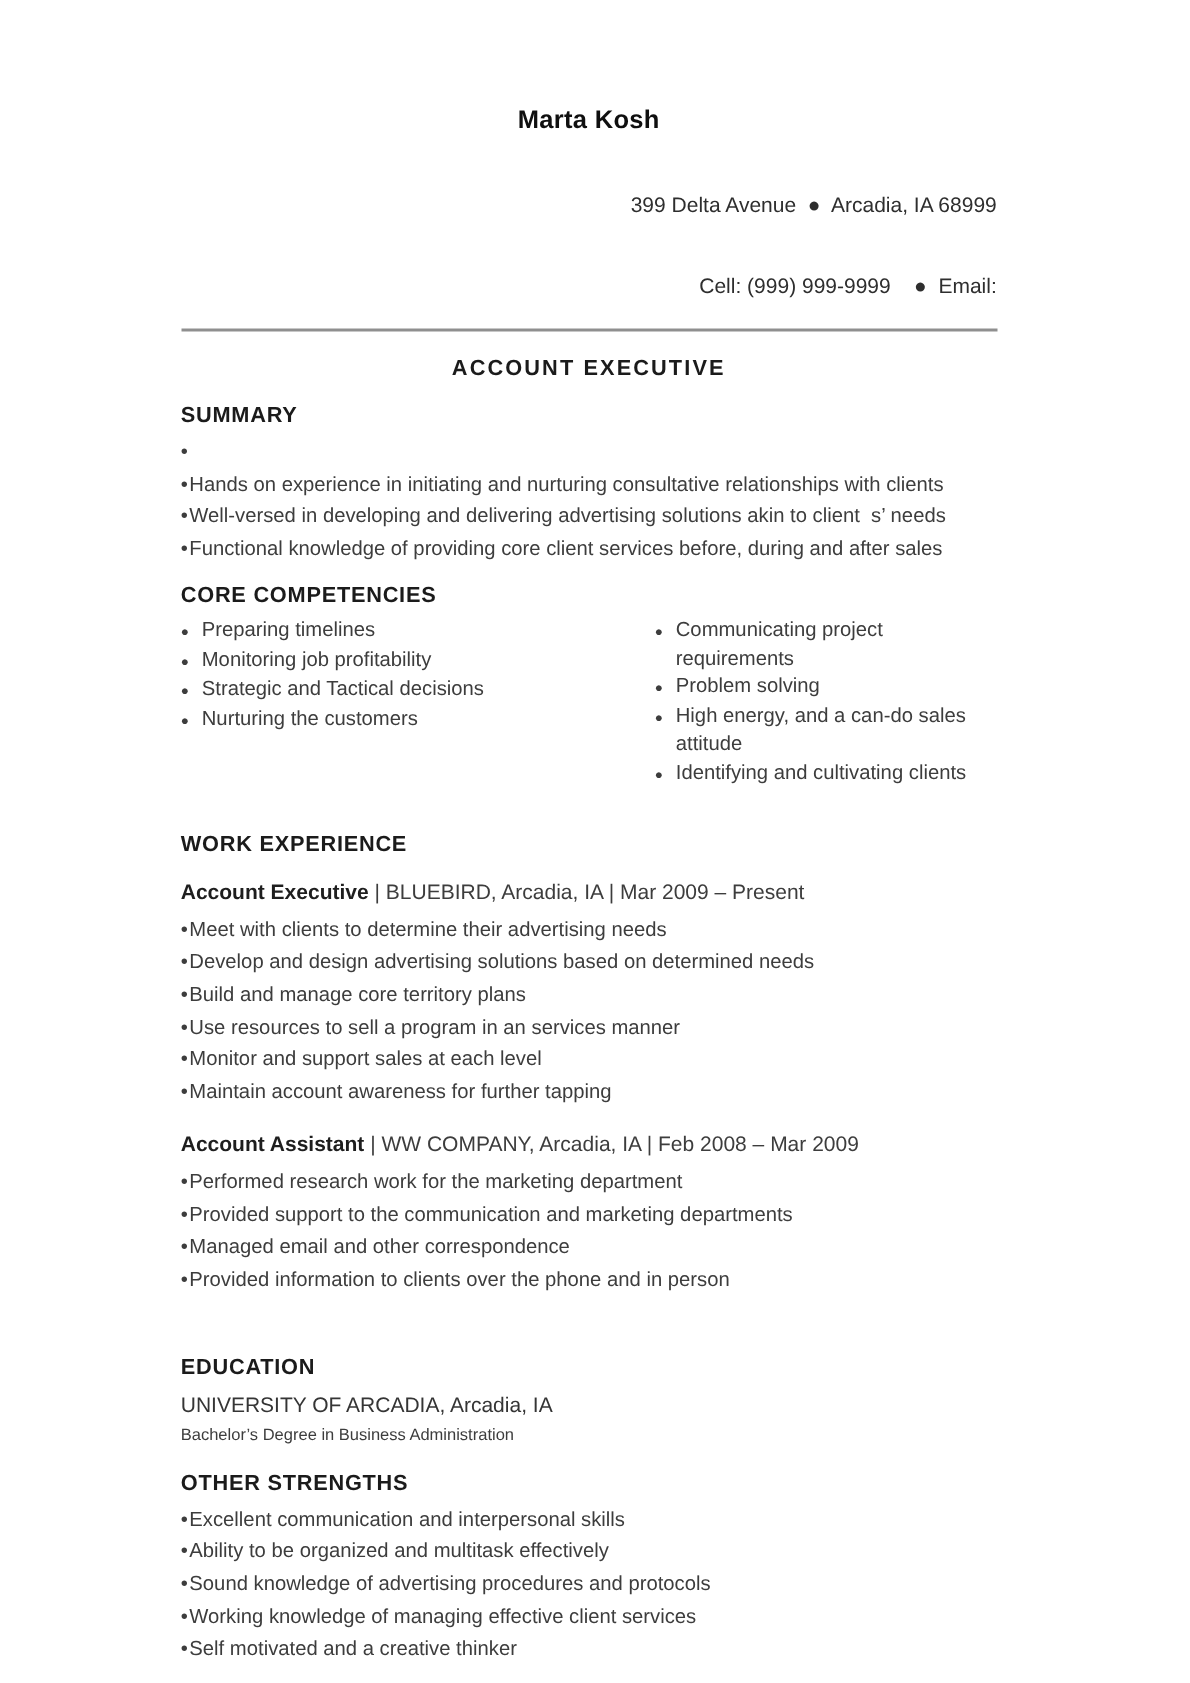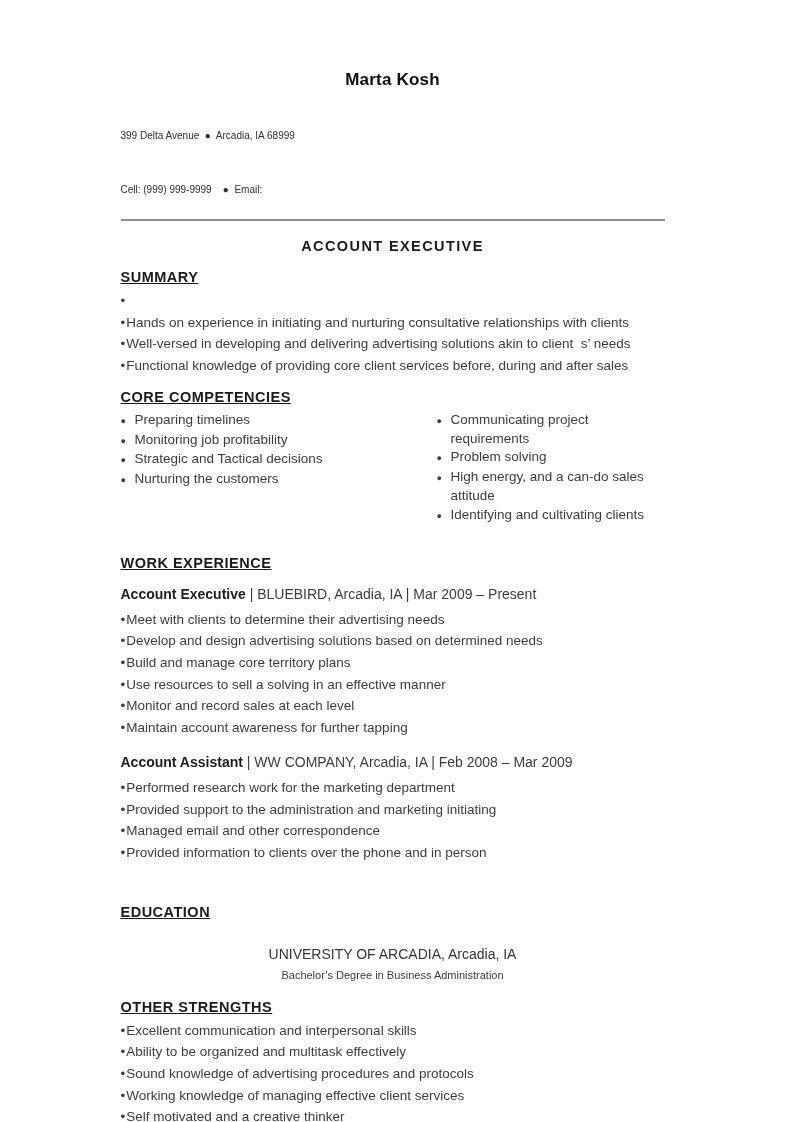--- a/index.html
+++ b/index.html
@@ -21,22 +21,22 @@
   
   .candidate-name {
     text-align: center;
     font-size: 17px;
     font-weight: bold;
     color: #0f0f0f;
     letter-spacing: 0.2px;
   }
   .addr-block { margin-top: 13px; }
   .addr-line {
-    text-align: left;
-    font-size: 10px;
+    text-align: right;
+    font-size: 14px;
     line-height: 16px;
     color: #2e2e2e;
     margin-top: 38px;
   }
   .rule {
     border-top: 2px solid #8f8f8f;
     margin-top: 21px;
   }
   .doc-title {
     margin-top: 17px;
@@ -46,21 +46,20 @@
     letter-spacing: 1.4px;
     color: #1b1b1b;
   }
 
   
   .sec-heading {
     font-size: 14.5px;
     font-weight: 700;
     letter-spacing: 0.5px;
     color: #1b1b1b;
-    text-decoration: underline;
   }
   .mt-summary { margin-top: 15px; }
   .mt-comp { margin-top: 12px; }
   .mt-work { margin-top: 29px; }
   .mt-edu { margin-top: 40px; }
   .mt-str { margin-top: 13px; }
 
   
   .blist { margin-top: 5px; }
   .bline {
@@ -94,21 +93,21 @@
   
   .job { margin-top: 13px; }
   .job-title-line {
     font-size: 14px;
     line-height: 20px;
     color: #3d3d3d;
   }
   .job-title { font-weight: bold; color: #1e1e1e; }
 
   
-  .edu-block { margin-top: 24px; text-align: center; }
+  .edu-block { margin-top: 6px; }
   .edu-school { font-size: 14px; line-height: 21px; color: #353535; }
   .edu-degree { font-size: 11px; line-height: 21px; color: #3d3d3d; }
 </style>
 </head>
 <body>
 
 <div class="page">
 
   <header>
     <h1 class="candidate-name">Marta Kosh</h1>
@@ -201,46 +200,46 @@
         <div class="bline">
           <span class="bm">•</span>
           <span>Develop and design advertising solutions based on determined needs</span>
         </div>
         <div class="bline">
           <span class="bm">•</span>
           <span>Build and manage core territory plans</span>
         </div>
         <div class="bline">
           <span class="bm">•</span>
-          <span>Use resources to sell a solving in an effective manner</span>
-        </div>
-        <div class="bline">
-          <span class="bm">•</span>
-          <span>Monitor and record sales at each level</span>
+          <span>Use resources to sell a program in an services manner</span>
+        </div>
+        <div class="bline">
+          <span class="bm">•</span>
+          <span>Monitor and support sales at each level</span>
         </div>
         <div class="bline">
           <span class="bm">•</span>
           <span>Maintain account awareness for further tapping</span>
         </div>
       </div>
     </div>
 
     <div class="job">
       <p class="job-title-line">
         <span class="job-title">Account Assistant</span>
         <span class="job-meta">| WW COMPANY, Arcadia, IA | Feb 2008 – Mar 2009</span>
       </p>
       <div class="blist">
         <div class="bline">
           <span class="bm">•</span>
           <span>Performed research work for the marketing department</span>
         </div>
         <div class="bline">
           <span class="bm">•</span>
-          <span>Provided support to the administration and marketing initiating</span>
+          <span>Provided support to the communication and marketing departments</span>
         </div>
         <div class="bline">
           <span class="bm">•</span>
           <span>Managed email and other correspondence</span>
         </div>
         <div class="bline">
           <span class="bm">•</span>
           <span>Provided information to clients over the phone and in person</span>
         </div>
       </div>

